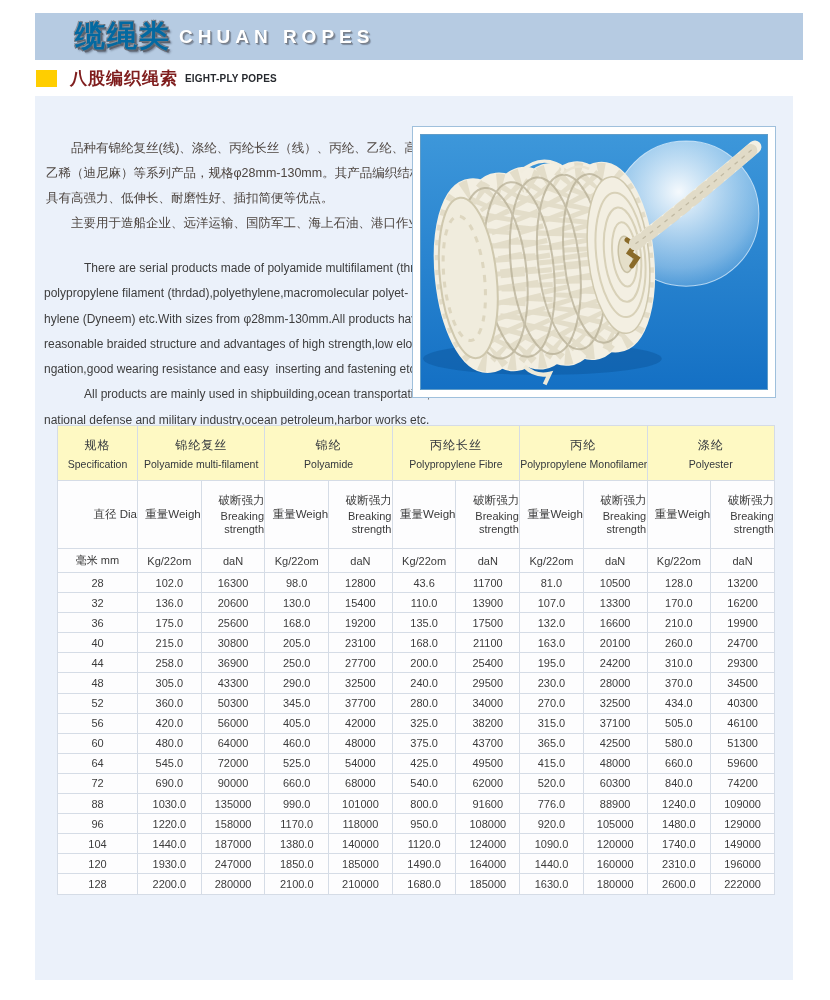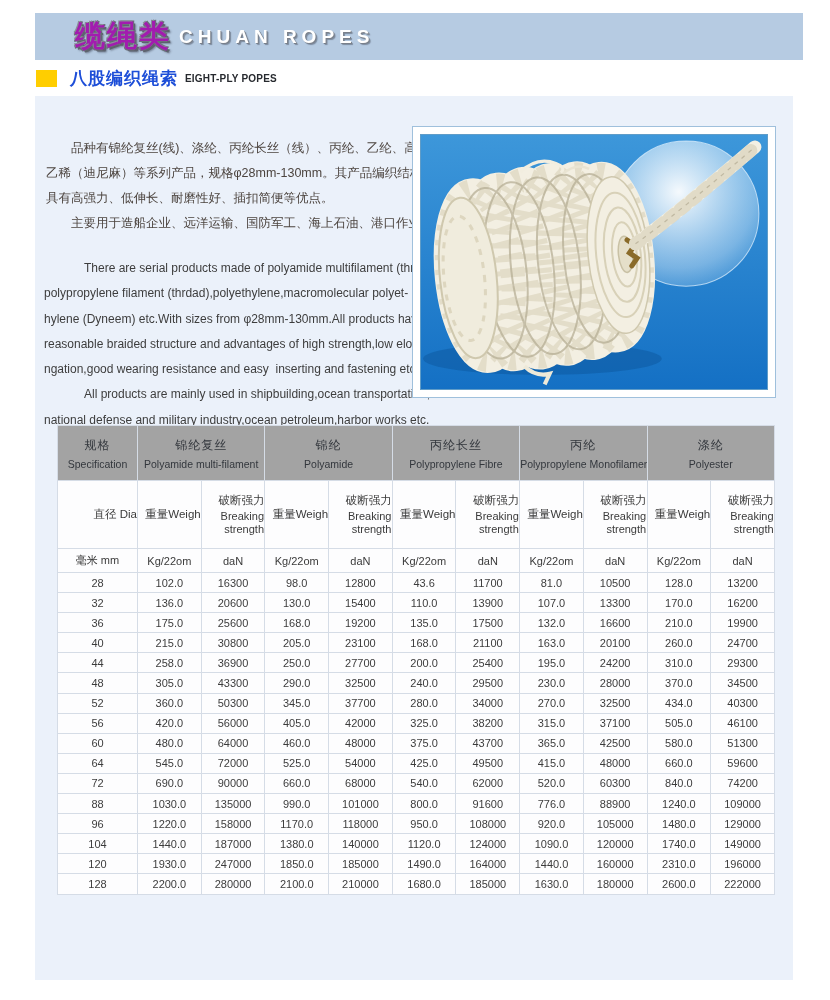--- a/index.html
+++ b/index.html
@@ -3,31 +3,31 @@
 <meta charset="utf-8">
 <style>
   * { margin:0; padding:0; box-sizing:border-box; }
   html,body { background:#ffffff; }
   body { font-family:"Liberation Sans", sans-serif; }
   .page { position:relative; width:830px; height:1000px; background:#ffffff; overflow:hidden; }
 
   
   .band { position:absolute; left:35px; top:13px; width:768px; height:47px;
           background:#b6cbe2; display:flex; align-items:center; padding-left:40px; }
-  .band-zh { font-size:30px; font-weight:bold; color:#a21caf; letter-spacing:2px;
+  .band-zh { font-size:30px; font-weight:bold; color:#0369a1; letter-spacing:2px;
              text-shadow:-1px -1px 0 #8a8f99, 1px -1px 0 #6b707a, -1px 1px 0 #6b707a,
                           2px 2px 0 #5d626d, 3px 3px 2px rgba(40,45,60,.45); }
   .band-en { font-size:19px; font-weight:bold; color:#ffffff; letter-spacing:5px; margin-left:8px;
              text-shadow:1px 1px 0 #7a8workers08a, 2px 2px 1px rgba(40,45,60,.4); }
   .band-en { text-shadow:1px 1px 0 #7a808a, 2px 2px 1px rgba(40,45,60,.4); }
 
   
   .section-row { position:absolute; left:36px; top:66px; height:24px; display:flex; align-items:center; }
   .bullet { width:21px; height:17px; background:#ffce00; margin-right:13px; }
-  .sec-zh { font-size:17px; font-weight:bold; color:#1d4ed8; letter-spacing:1px; }
+  .sec-zh { font-size:17px; font-weight:bold; color:#7f1d1d; letter-spacing:1px; }
   .sec-en { font-size:10px; font-weight:bold; color:#26292e; margin-left:7px; letter-spacing:.2px; }
 
   
   .panel { position:absolute; left:35px; top:96px; width:758px; height:884px; background:#ebf1fa; }
 
   
   .intro-zh { position:absolute; left:11px; top:40px; width:372px;
               font-size:12.5px; line-height:25px; color:#4c443f; }
   .intro-en { position:absolute; left:9px; top:160px; width:376px;
               font-size:12px; line-height:25.3px; color:#3d3d3d; }
@@ -40,21 +40,21 @@
                  background:#ffffff; border:1px solid #9fc0dc; padding:7px; }
   .photo-inner { width:100%; height:100%; border:1px solid #5f9cc8; }
   .photo-inner svg { display:block; width:100%; height:100%; }
 
   
   .spec-table { position:absolute; left:22px; top:329px; width:718px;
                 border-collapse:collapse; table-layout:fixed; }
   .spec-table col.spec { width:80px; }
   .spec-table th, .spec-table td { border:1px solid #d5dce6; text-align:center;
                 vertical-align:middle; font-weight:normal; overflow:hidden; }
-  .spec-table thead tr.h1 th { background:#a3a3a3; height:55px; color:#33373d; }
+  .spec-table thead tr.h1 th { background:#fef9c3; height:55px; color:#33373d; }
   .spec-table thead tr.h1 .zh { font-size:12px; letter-spacing:1px; margin-bottom:4px; }
   .spec-table thead tr.h1 .en { font-size:10.5px; white-space:nowrap; }
   .spec-table thead tr.h2 th { background:#fdfdfe; height:68px; font-size:11.5px; color:#3a3a3a;text-align:right; }
   .spec-table thead tr.h2 .bw { width:62px; margin:0 auto; line-height:13px; font-size:11px; }
   .spec-table thead tr.h2 .bzh { margin-bottom:2px; }
   .spec-table thead tr.h3 th { background:#fdfdfe; height:24px; font-size:11px; color:#3a3a3a; }
   .spec-table tbody td { background:#fdfdfe; height:20.1px; font-size:11px; color:#3c3c3c; padding:0; }
 </style>
 </head>
 <body>

